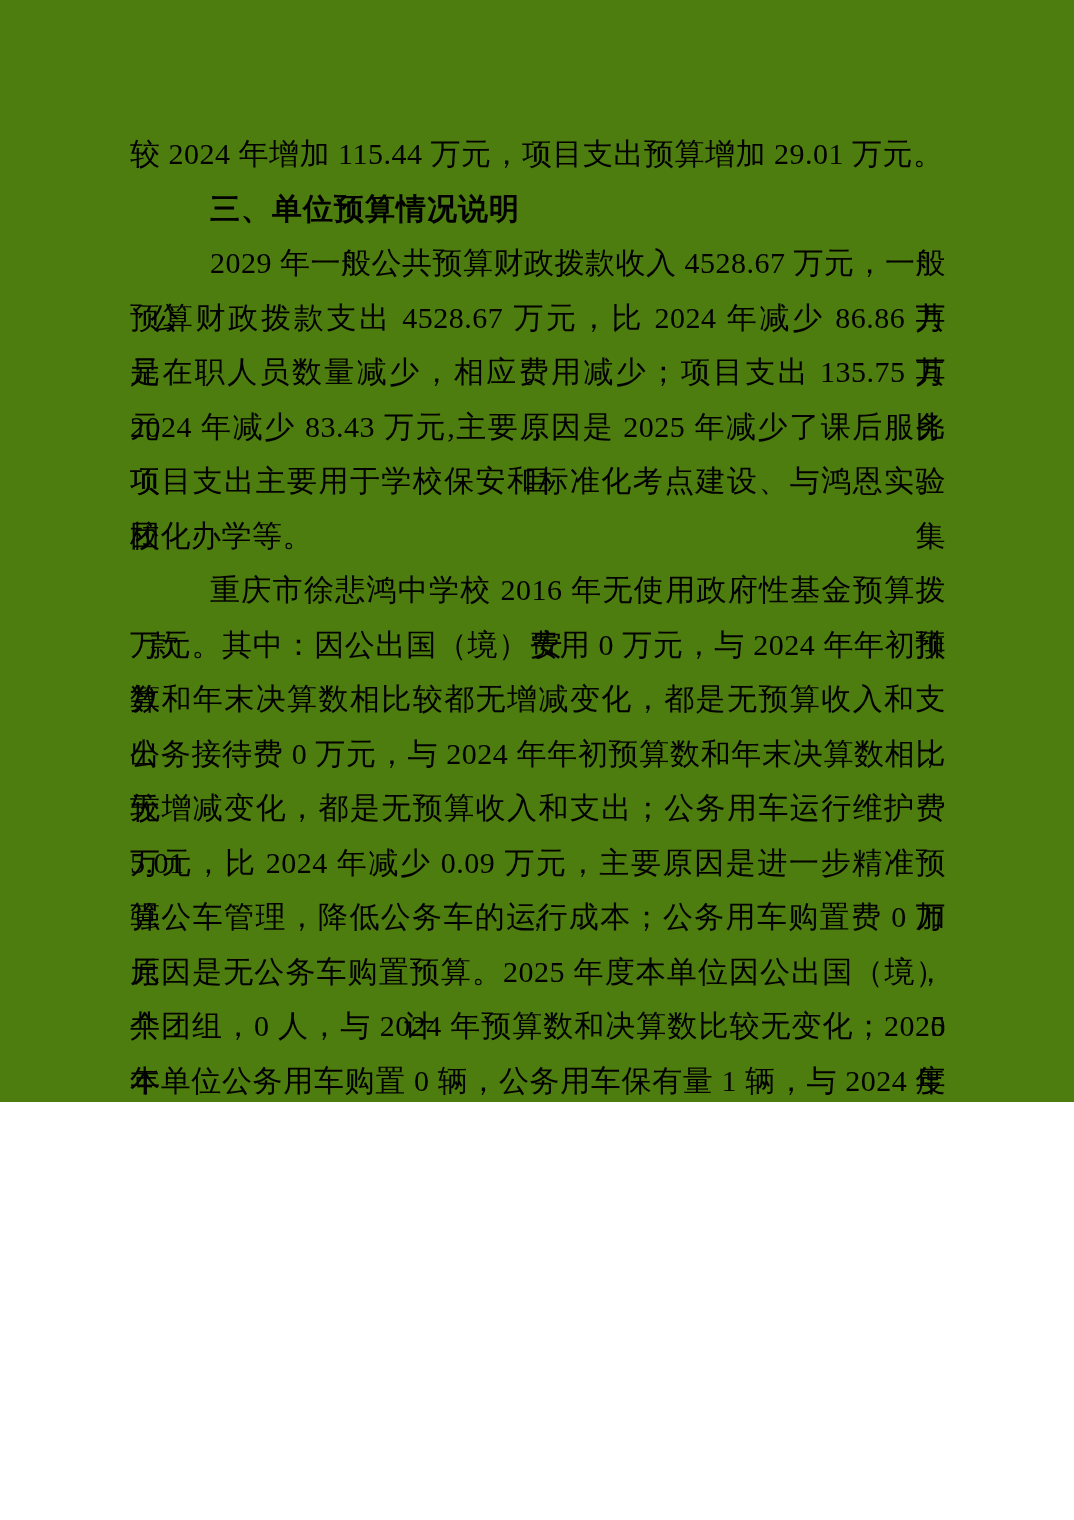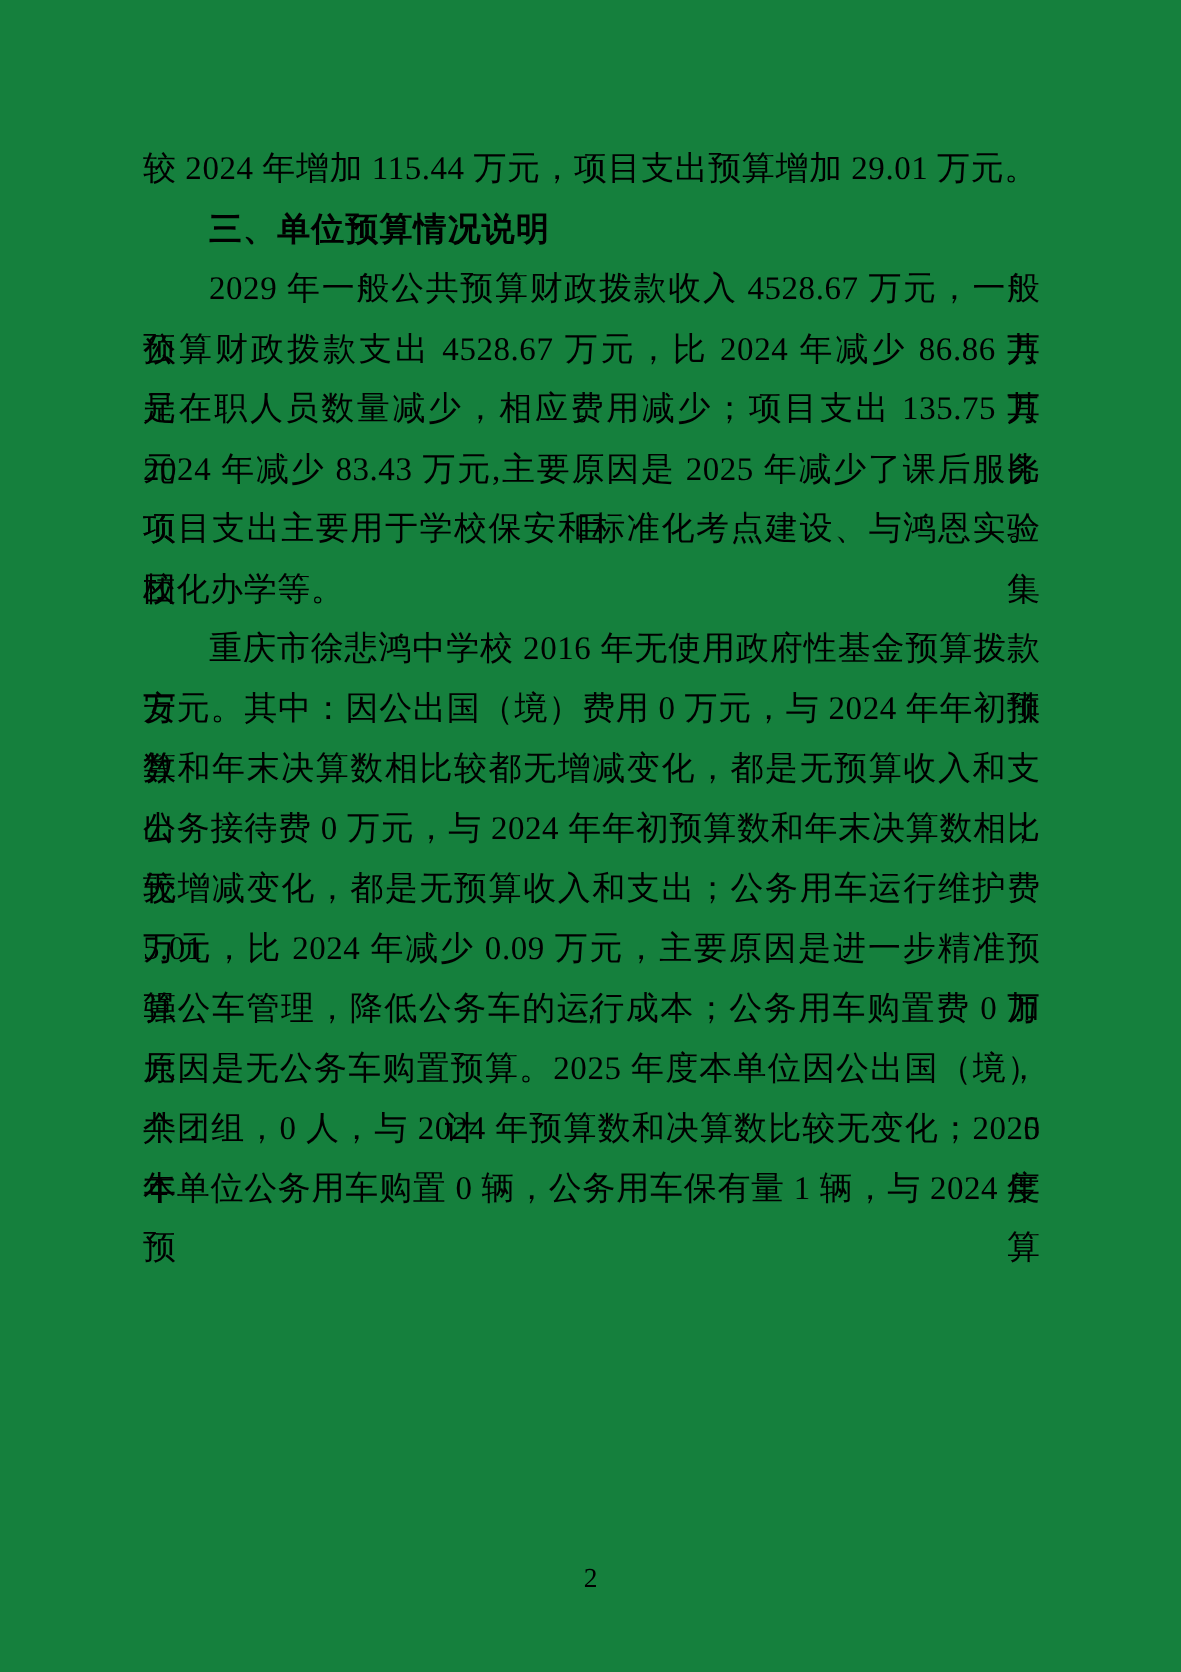--- a/index.html
+++ b/index.html
@@ -3,22 +3,22 @@
 <meta charset="utf-8">
 <style>
   html, body {
     margin: 0;
     padding: 0;
     background: #ffffff;
   }
   .page {
     position: relative;
     width: 1074px;
-    height: 1520px;
-    background: #15803d;
+    height: 1102px;
+    background: #4d7c0f;
     color: #000000;
     overflow: hidden;
     font-family: "Liberation Serif", "DejaVu Serif", serif;
   }
   .content {
     position: absolute;
     left: 130px;
     top: 127px;
     width: 816px;
   }
@@ -28,20 +28,21 @@
     font-size: 30px;
     letter-spacing: 0.5px;
     color: #000000;
   }
   .line.justify {
     text-align: justify;
     text-align-last: justify;
   }
   .line.indent {
     text-indent: 60px;
+    margin-left: 20px;
   }
   .line.heading {
     font-family: "Liberation Sans", "DejaVu Sans", sans-serif;
     font-weight: bold;
     font-size: 30px;
     letter-spacing: 1px;
   }
   .page-number {
     position: absolute;
     top: 1416px;

